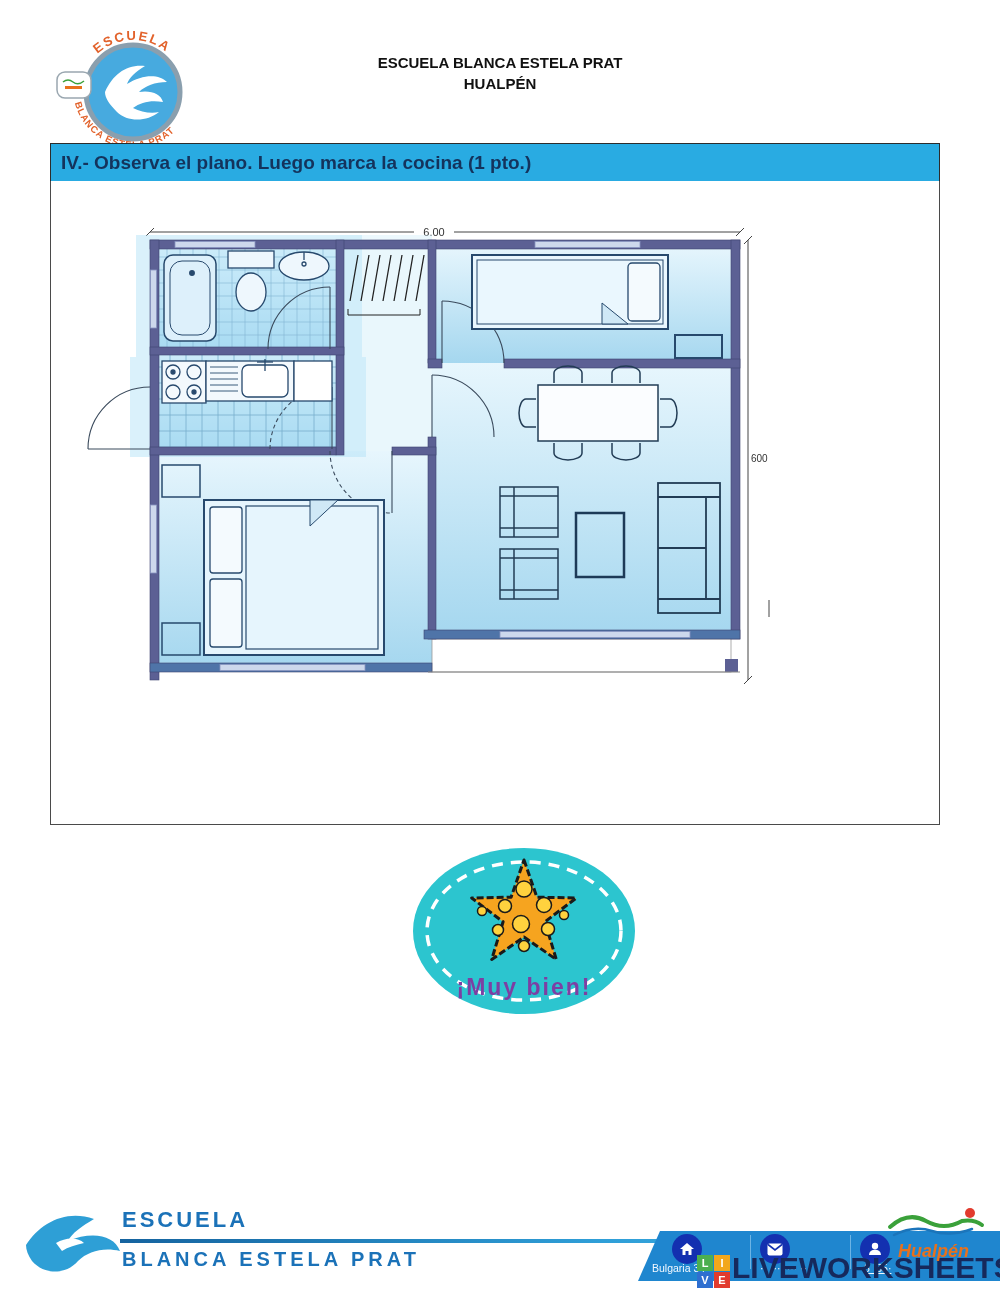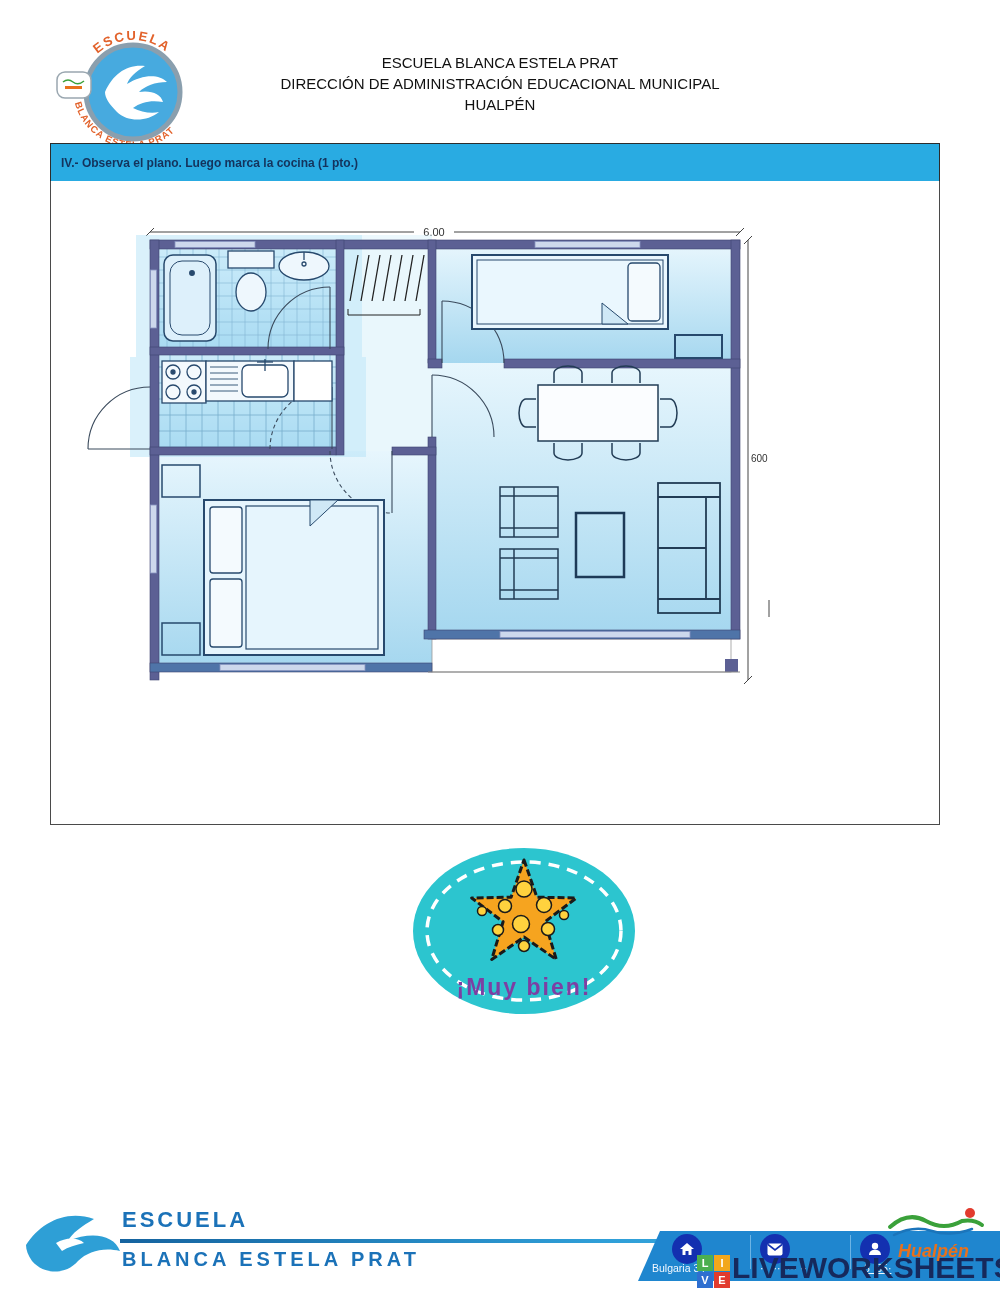--- a/index.html
+++ b/index.html
@@ -1,25 +1,25 @@
 <!DOCTYPE html>
 <html><head>
 <meta charset="utf-8">
 <style>
   html,body{margin:0;padding:0;background:#fff;}
   #page{position:relative;width:1000px;height:1291px;background:#ffffff;
         font-family:"Liberation Sans", sans-serif;overflow:hidden;}
   .abs{position:absolute;}
   
   #school-lines{left:170px;top:52px;width:660px;text-align:center;color:#111;}
-  #school-lines div{font-weight:normal;font-size:15px;line-height:21px;}
+  #school-lines div{font-weight:bold;font-size:15px;line-height:21px;}
   
   #task-bar{left:50px;top:143px;width:888px;height:37px;background:#29abe2;
             border:1px solid #2c2c2c;display:flex;align-items:center;}
-  #task-bar span{font-weight:bold;font-size:12px;color:#14335c;padding-left:10px;}
+  #task-bar span{font-weight:bold;font-size:19px;color:#14335c;padding-left:10px;}
   
   #content-box{left:50px;top:181px;width:888px;height:643px;border:1.5px solid #4a4a4a;
                border-top:none;background:#fff;}
   
   #footer-escuela{left:122px;top:1207px;font-weight:bold;font-size:22px;color:#1b72b8;letter-spacing:3px;}
   #footer-line{left:120px;top:1239px;width:880px;height:4px;
                background:linear-gradient(to right,#15639f,#2f9fd8 55%,#45b2e4);}
   #footer-name{left:122px;top:1248px;font-weight:bold;font-size:20px;color:#1b72b8;letter-spacing:4px;}
   #ribbon{left:638px;top:1231px;width:362px;height:50px;background:#1f86cf;
           clip-path:polygon(22px 0,100% 0,100% 100%,0 100%);}
@@ -54,21 +54,20 @@
     </text>
     <g>
       <rect x="2" y="58" width="34" height="26" rx="8" fill="#ffffff" stroke="#9aa7b0" stroke-width="1.5"></rect>
       <path d="M 8 68 Q 13 64 18 68 Q 23 72 29 67" fill="none" stroke="#3aa13a" stroke-width="1.5"></path>
       <rect x="10" y="72" width="17" height="3" fill="#e8711c"></rect>
     </g>
   </svg>
 
   <div class="abs" id="school-lines">
     <div>ESCUELA BLANCA ESTELA PRAT</div>
-    <div>DIRECCIÓN DE ADMINISTRACIÓN EDUCACIONAL MUNICIPAL</div>
     <div>HUALPÉN</div>
   </div>
 
   <div class="abs" id="task-bar">
     <span>IV.- Observa el plano. Luego marca la cocina (1 pto.)</span>
   </div>
 
   <div class="abs" id="content-box"></div>
 
   <svg class="abs" style="left:80px;top:215px;" width="696" height="480" viewBox="0 0 696 480">

